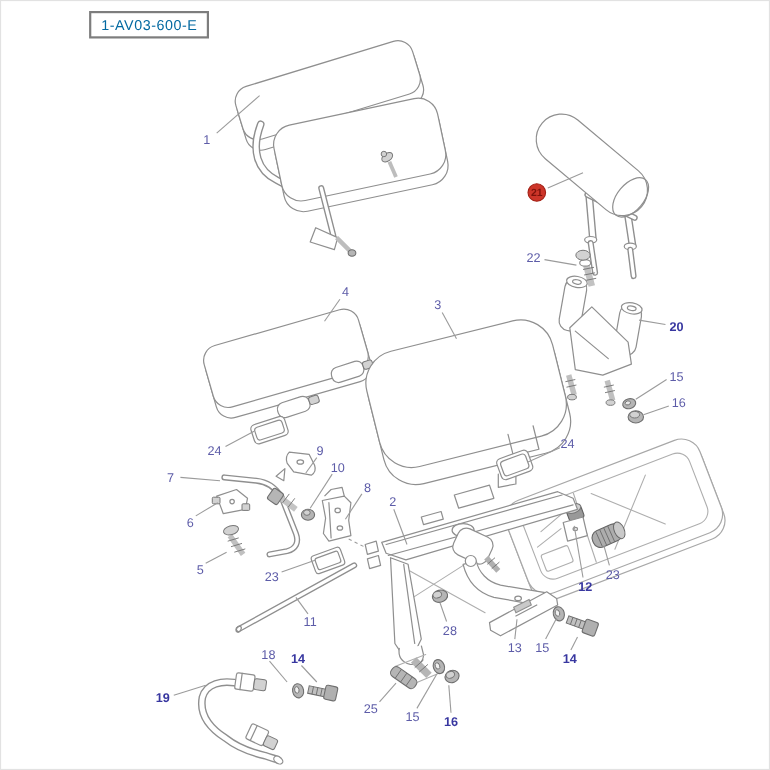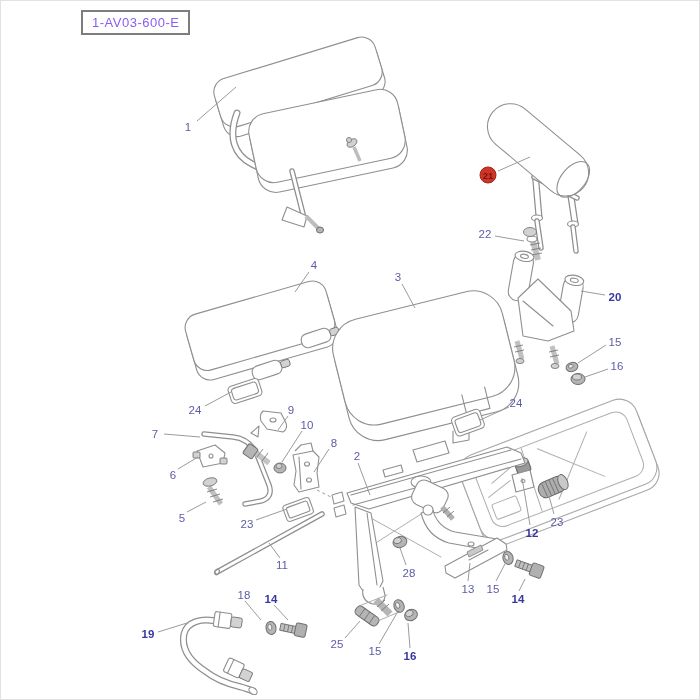--- a/index.html
+++ b/index.html
@@ -1,18 +1,18 @@
 <!DOCTYPE html>
 <html><head>
 <meta charset="utf-8">
 <style>
   html,body{margin:0;padding:0;background:#fff;}
   .stage{position:relative;width:700px;height:700px;background:#ffffff;border:1px solid #e2e2e2;
          box-sizing:border-box;font-family:"Liberation Sans",sans-serif;overflow:hidden;}
-  .code-box{position:absolute;left:80px;top:9px;border:2px solid #7d7d7d;color:#8b5cf6;
+  .code-box{position:absolute;left:80px;top:9px;border:2px solid #7d7d7d;color:#0369a1;
             font-size:13px;letter-spacing:0.5px;padding:3px 9px;background:#fff;}
   svg{position:absolute;left:0;top:0;}
   svg text{font-family:"Liberation Sans",sans-serif;}
   .ln{fill:none;stroke:#8f8f8f;stroke-width:1.1;stroke-linejoin:round;stroke-linecap:round;}
   .lnw{fill:#ffffff;stroke:#8f8f8f;stroke-width:1.1;stroke-linejoin:round;}
   .lt{fill:none;stroke:#aeaeae;stroke-width:1;stroke-linejoin:round;stroke-linecap:round;}
   .ltw{fill:#ffffff;stroke:#a8a8a8;stroke-width:1.1;stroke-linejoin:round;}
   .tube-o{fill:none;stroke:#8f8f8f;stroke-width:7;stroke-linecap:round;}
   .tube-i{fill:none;stroke:#ffffff;stroke-width:4.5;stroke-linecap:round;}
   .tube2-o{fill:none;stroke:#8f8f8f;stroke-width:5.5;stroke-linecap:round;}

